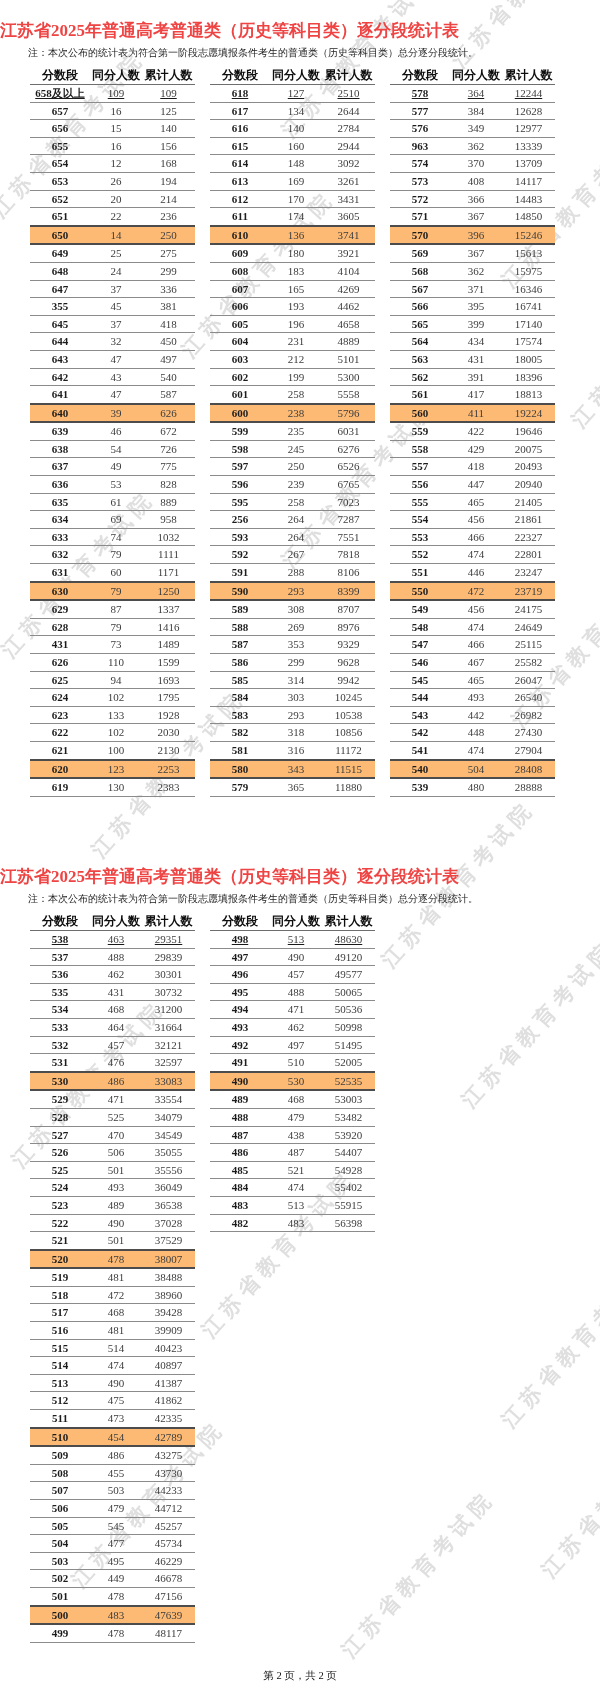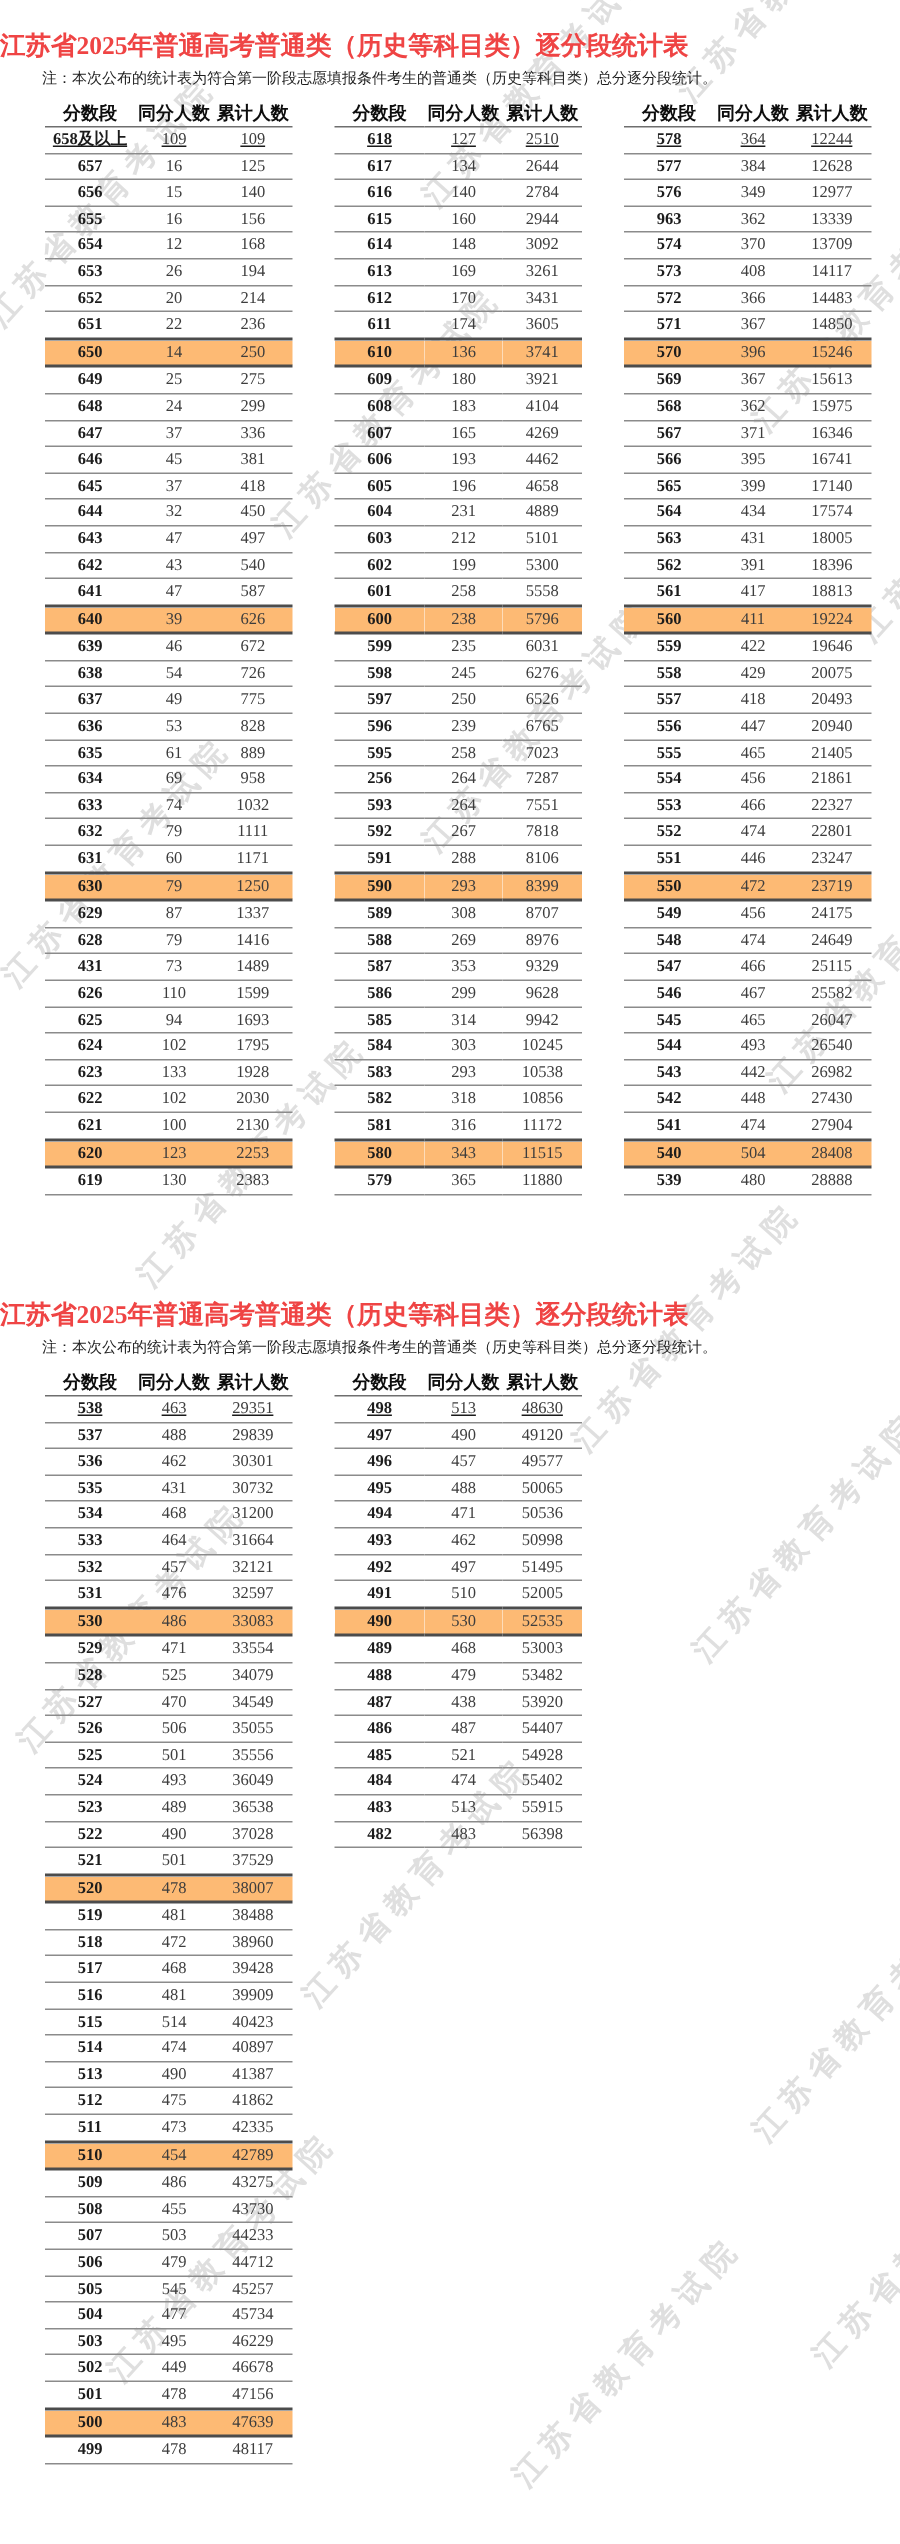--- a/index.html
+++ b/index.html
@@ -11,21 +11,21 @@
   .watermark-layer{position:absolute;inset:0;z-index:0;pointer-events:none;overflow:hidden;}
   .wm{
     position:absolute;color:#c5c5c5;opacity:.55;font-size:21px;letter-spacing:6px;
     transform:rotate(-48deg);white-space:nowrap;font-weight:bold;
   }
   .page{position:absolute;left:0;width:600px;z-index:1;}
   #page1{top:20px;}
   #page2{top:866px;}
   .title{margin:0;text-align:left;font-size:17px;font-weight:bold;color:#ef4444;line-height:22px;}
   .note{margin:4px 0 0 28px;font-size:10px;color:#1f1f1f;line-height:14px;}
-  .tables{display:flex;gap:28px;padding:0 30px;margin-top:6px;align-items:flex-start;}
+  .tables{display:flex;gap:15px;padding:0 30px;margin-top:6px;align-items:flex-start;}
   table.score-table{border-collapse:collapse;width:165px;table-layout:fixed;flex:0 0 165px;}
   table.score-table col.c1{width:60px;}
   table.score-table col.c2{width:52px;}
   table.score-table col.c3{width:53px;}
   table.score-table th{
     font-size:12px;font-weight:bold;color:#0d0d0d;text-align:center;
     padding:0;height:18px;line-height:18px;
   }
   table.score-table tbody tr{border-bottom:1px solid #8b8b8b;}
   table.score-table tbody tr:first-child{border-top:1px solid #6e6e6e;text-decoration:underline;}
@@ -136,21 +136,21 @@
               <td class="score">648</td>
               <td class="num">24</td>
               <td class="num">299</td>
             </tr>
             <tr>
               <td class="score">647</td>
               <td class="num">37</td>
               <td class="num">336</td>
             </tr>
             <tr>
-              <td class="score">646</td>
+              <td class="score">355</td>
               <td class="num">45</td>
               <td class="num">381</td>
             </tr>
             <tr>
               <td class="score">645</td>
               <td class="num">37</td>
               <td class="num">418</td>
             </tr>
             <tr>
               <td class="score">644</td>
@@ -1034,14 +1034,15 @@
               <td class="num">55915</td>
             </tr>
             <tr>
               <td class="score">482</td>
               <td class="num">483</td>
               <td class="num">56398</td>
             </tr>
           </tbody>
         </table>
       </div>
+    <div class="footer">第 2 页，共 2 页</div>
   </section>
 </div>
 
 </body></html>

